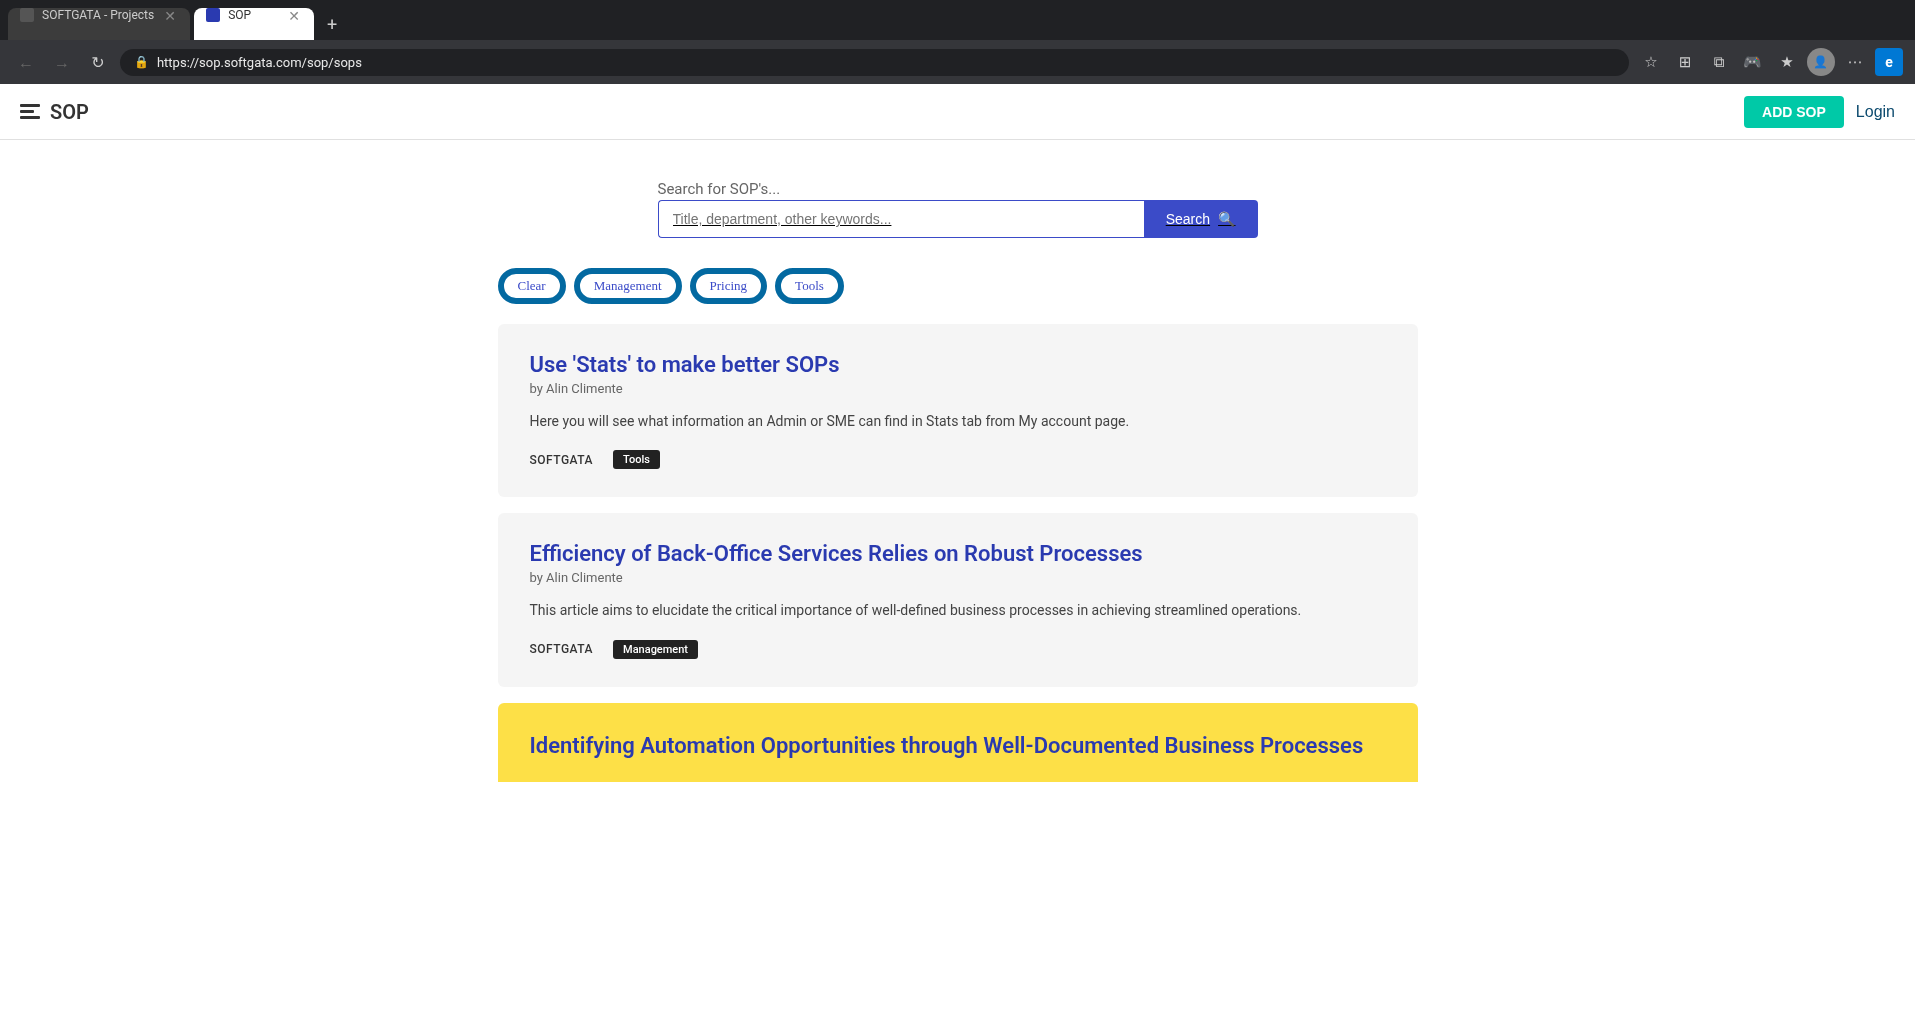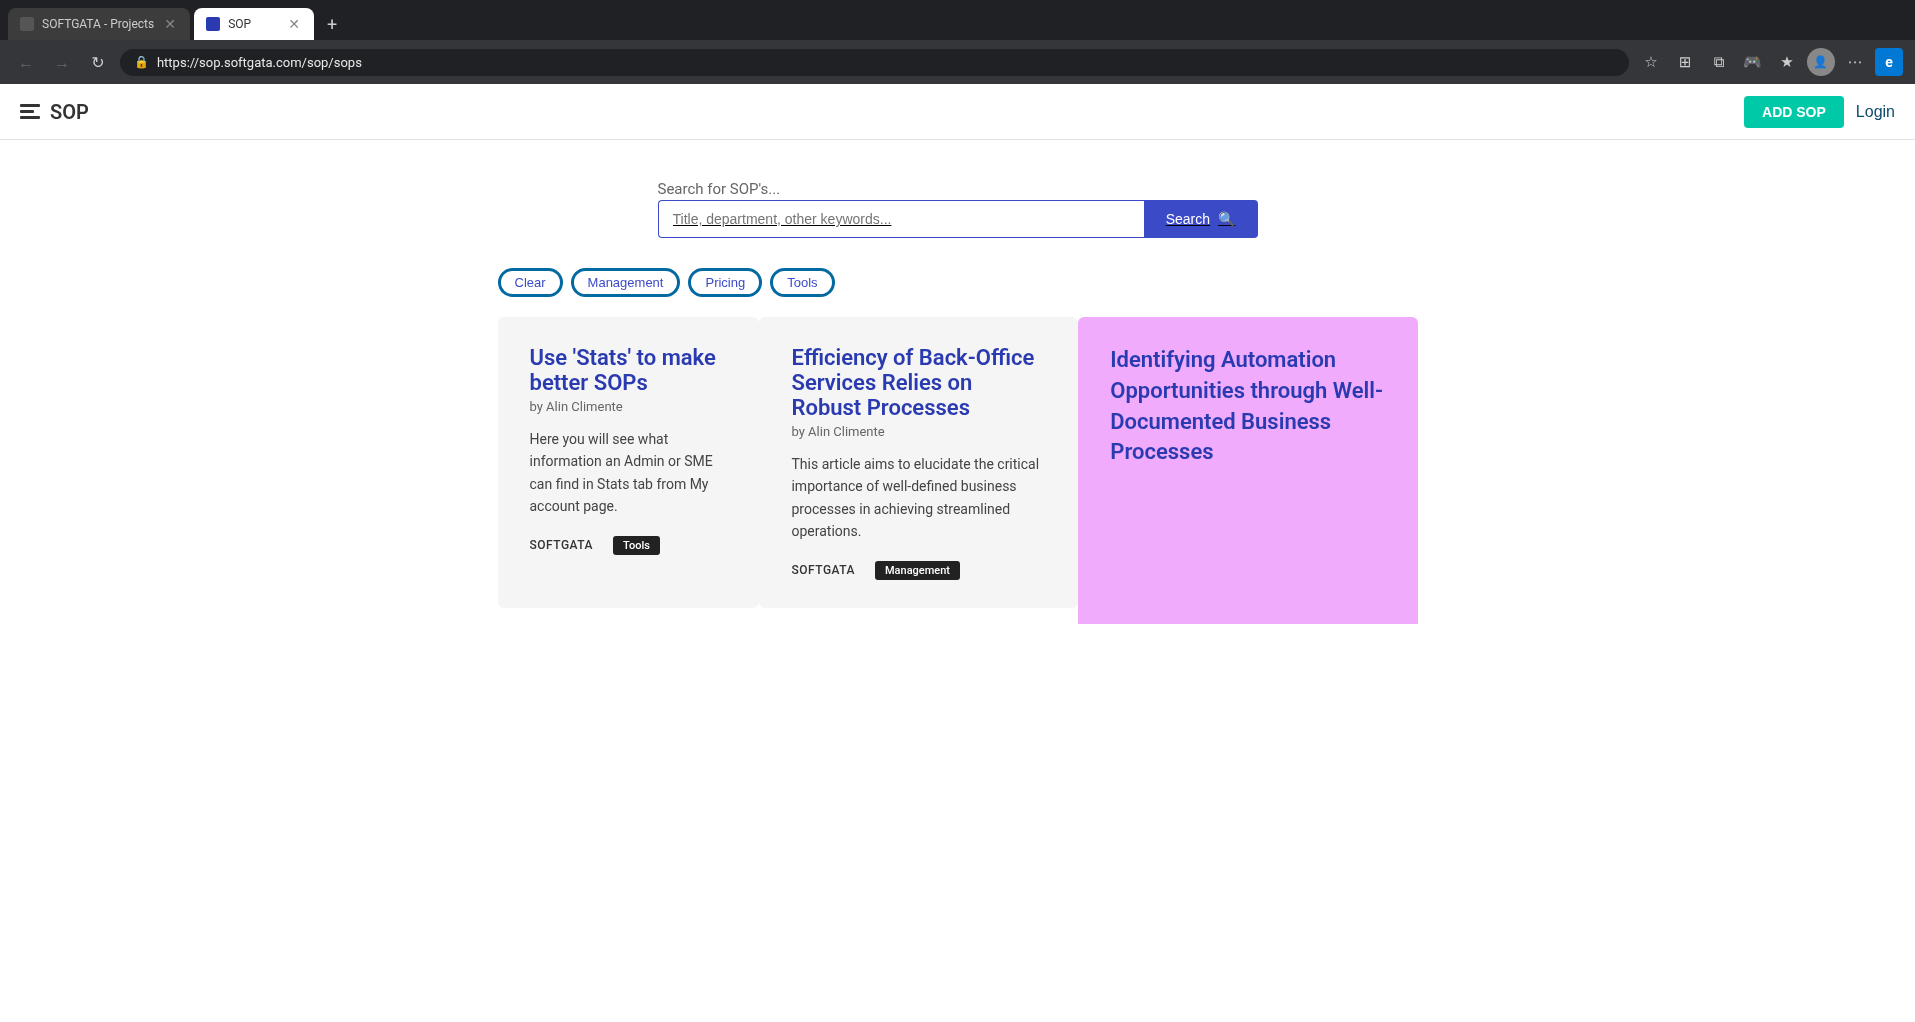--- a/index.html
+++ b/index.html
@@ -12,21 +12,21 @@
     }
     .browser-titlebar {
       display: flex;
       align-items: center;
       padding: 8px 8px 0 8px;
       gap: 4px;
       height: 40px;
     }
     .browser-tab {
       display: flex;
-      align-items: center;
+      align-items: flex-start;
       background: #3c3c3c;
       border-radius: 8px 8px 0 0;
       padding: 0 12px;
       height: 32px;
       color: #ccc;
       font-size: 12px;
       gap: 8px;
       min-width: 120px;
       max-width: 220px;
     }
@@ -256,31 +256,33 @@
       color: #555;
       margin-bottom: 10px;
     }
     .filter-tags {
       display: flex;
       gap: 8px;
       flex-wrap: wrap;
     }
     .filter-tag {
       padding: 4px 14px;
-      border: 3px solid #0369a1;
+      border: 6px solid #0369a1;
       border-radius: 20px;
       font-size: 13px;
       color: #3b4bc8;
       cursor: pointer;
       background: #fff;
+      font-family: Liberation Serif, serif;
     }
 
     
     .sop-list {
       display: flex;
+      flex-direction: column;
       gap: 0;
     }
     .sop-card {
       background: #f5f5f5;
       border-radius: 6px;
       padding: 28px 32px;
       margin-bottom: 16px;
       cursor: pointer;
     }
     .sop-title {
@@ -316,21 +318,21 @@
       background: #222;
       color: #fff;
       font-size: 11px;
       padding: 3px 10px;
       border-radius: 3px;
       font-weight: 500;
     }
 
     
     .sop-card-partial {
-      background: #f0abfc;
+      background: #fde047;
       border-radius: 6px 6px 0 0;
       padding: 28px 32px 20px;
       margin-bottom: 0;
     }
     .sop-title-partial {
       font-size: 22px;
       font-weight: 600;
       color: #2a3ab0;
       line-height: 1.4;
     }

